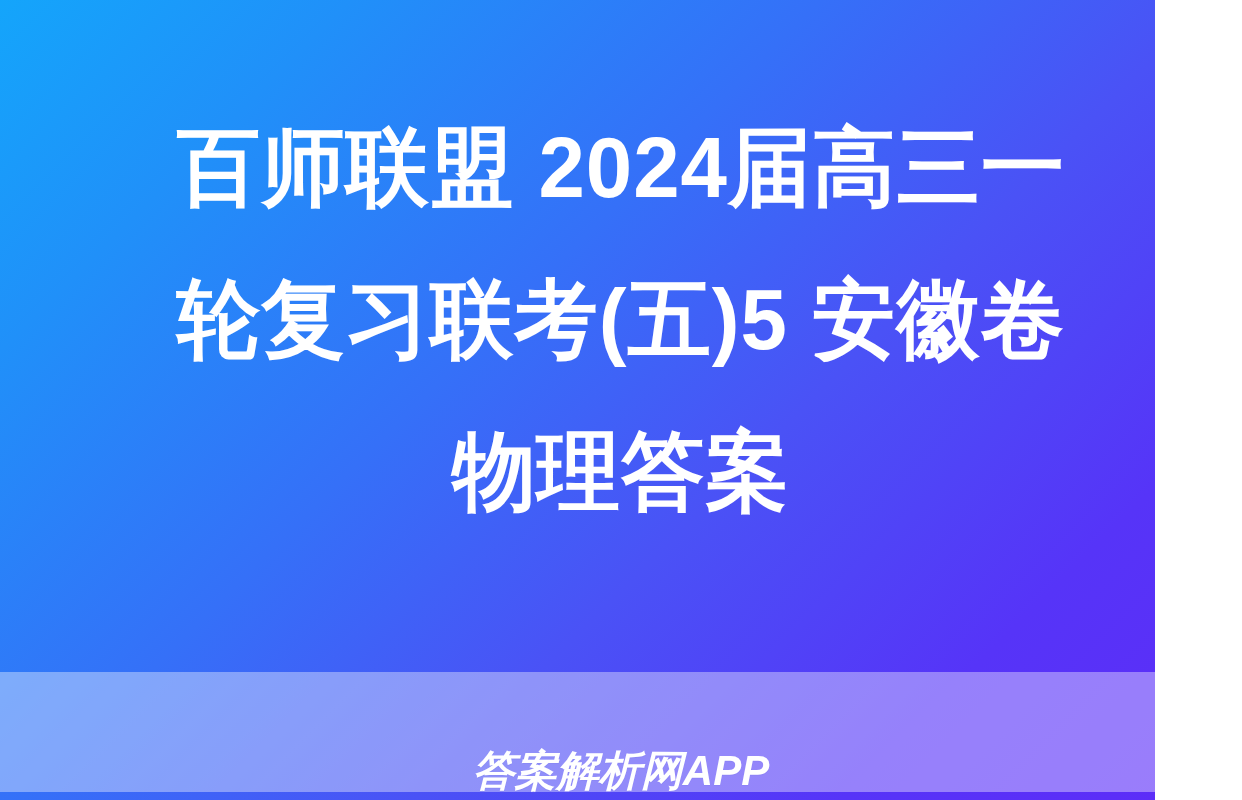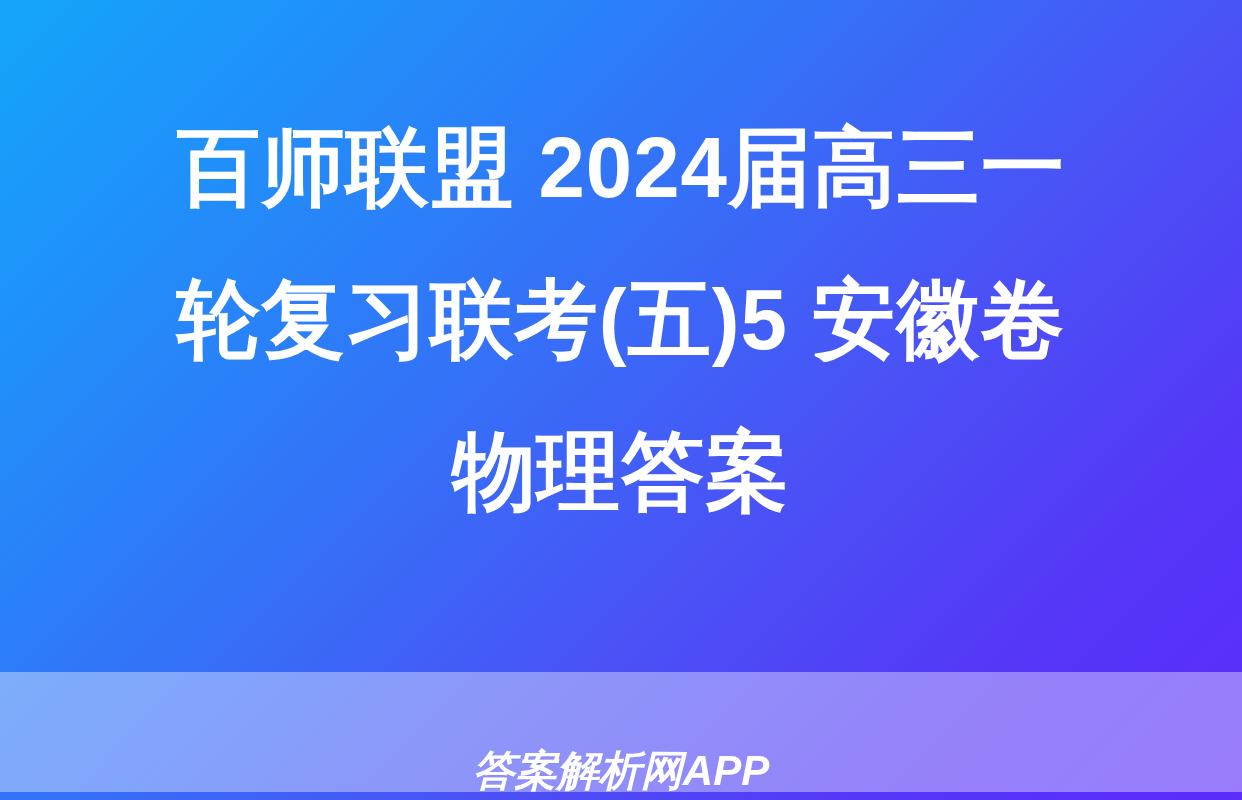--- a/index.html
+++ b/index.html
@@ -3,21 +3,21 @@
 <meta charset="utf-8">
 <style>
   html, body {
     margin: 0;
     padding: 0;
     background: #ffffff;
   }
 
   #poster {
     position: relative;
-    width: 1242px;
+    width: 1155px;
     height: 800px;
     overflow: hidden;
     font-family: "Liberation Sans", "DejaVu Sans", sans-serif;
     
     background: linear-gradient(135deg,
                   #14a5fb 0%,
                   #2090f9 18%,
                   #3570f8 42%,
                   #4a52f6 62%,
                   #5634f8 84%,

